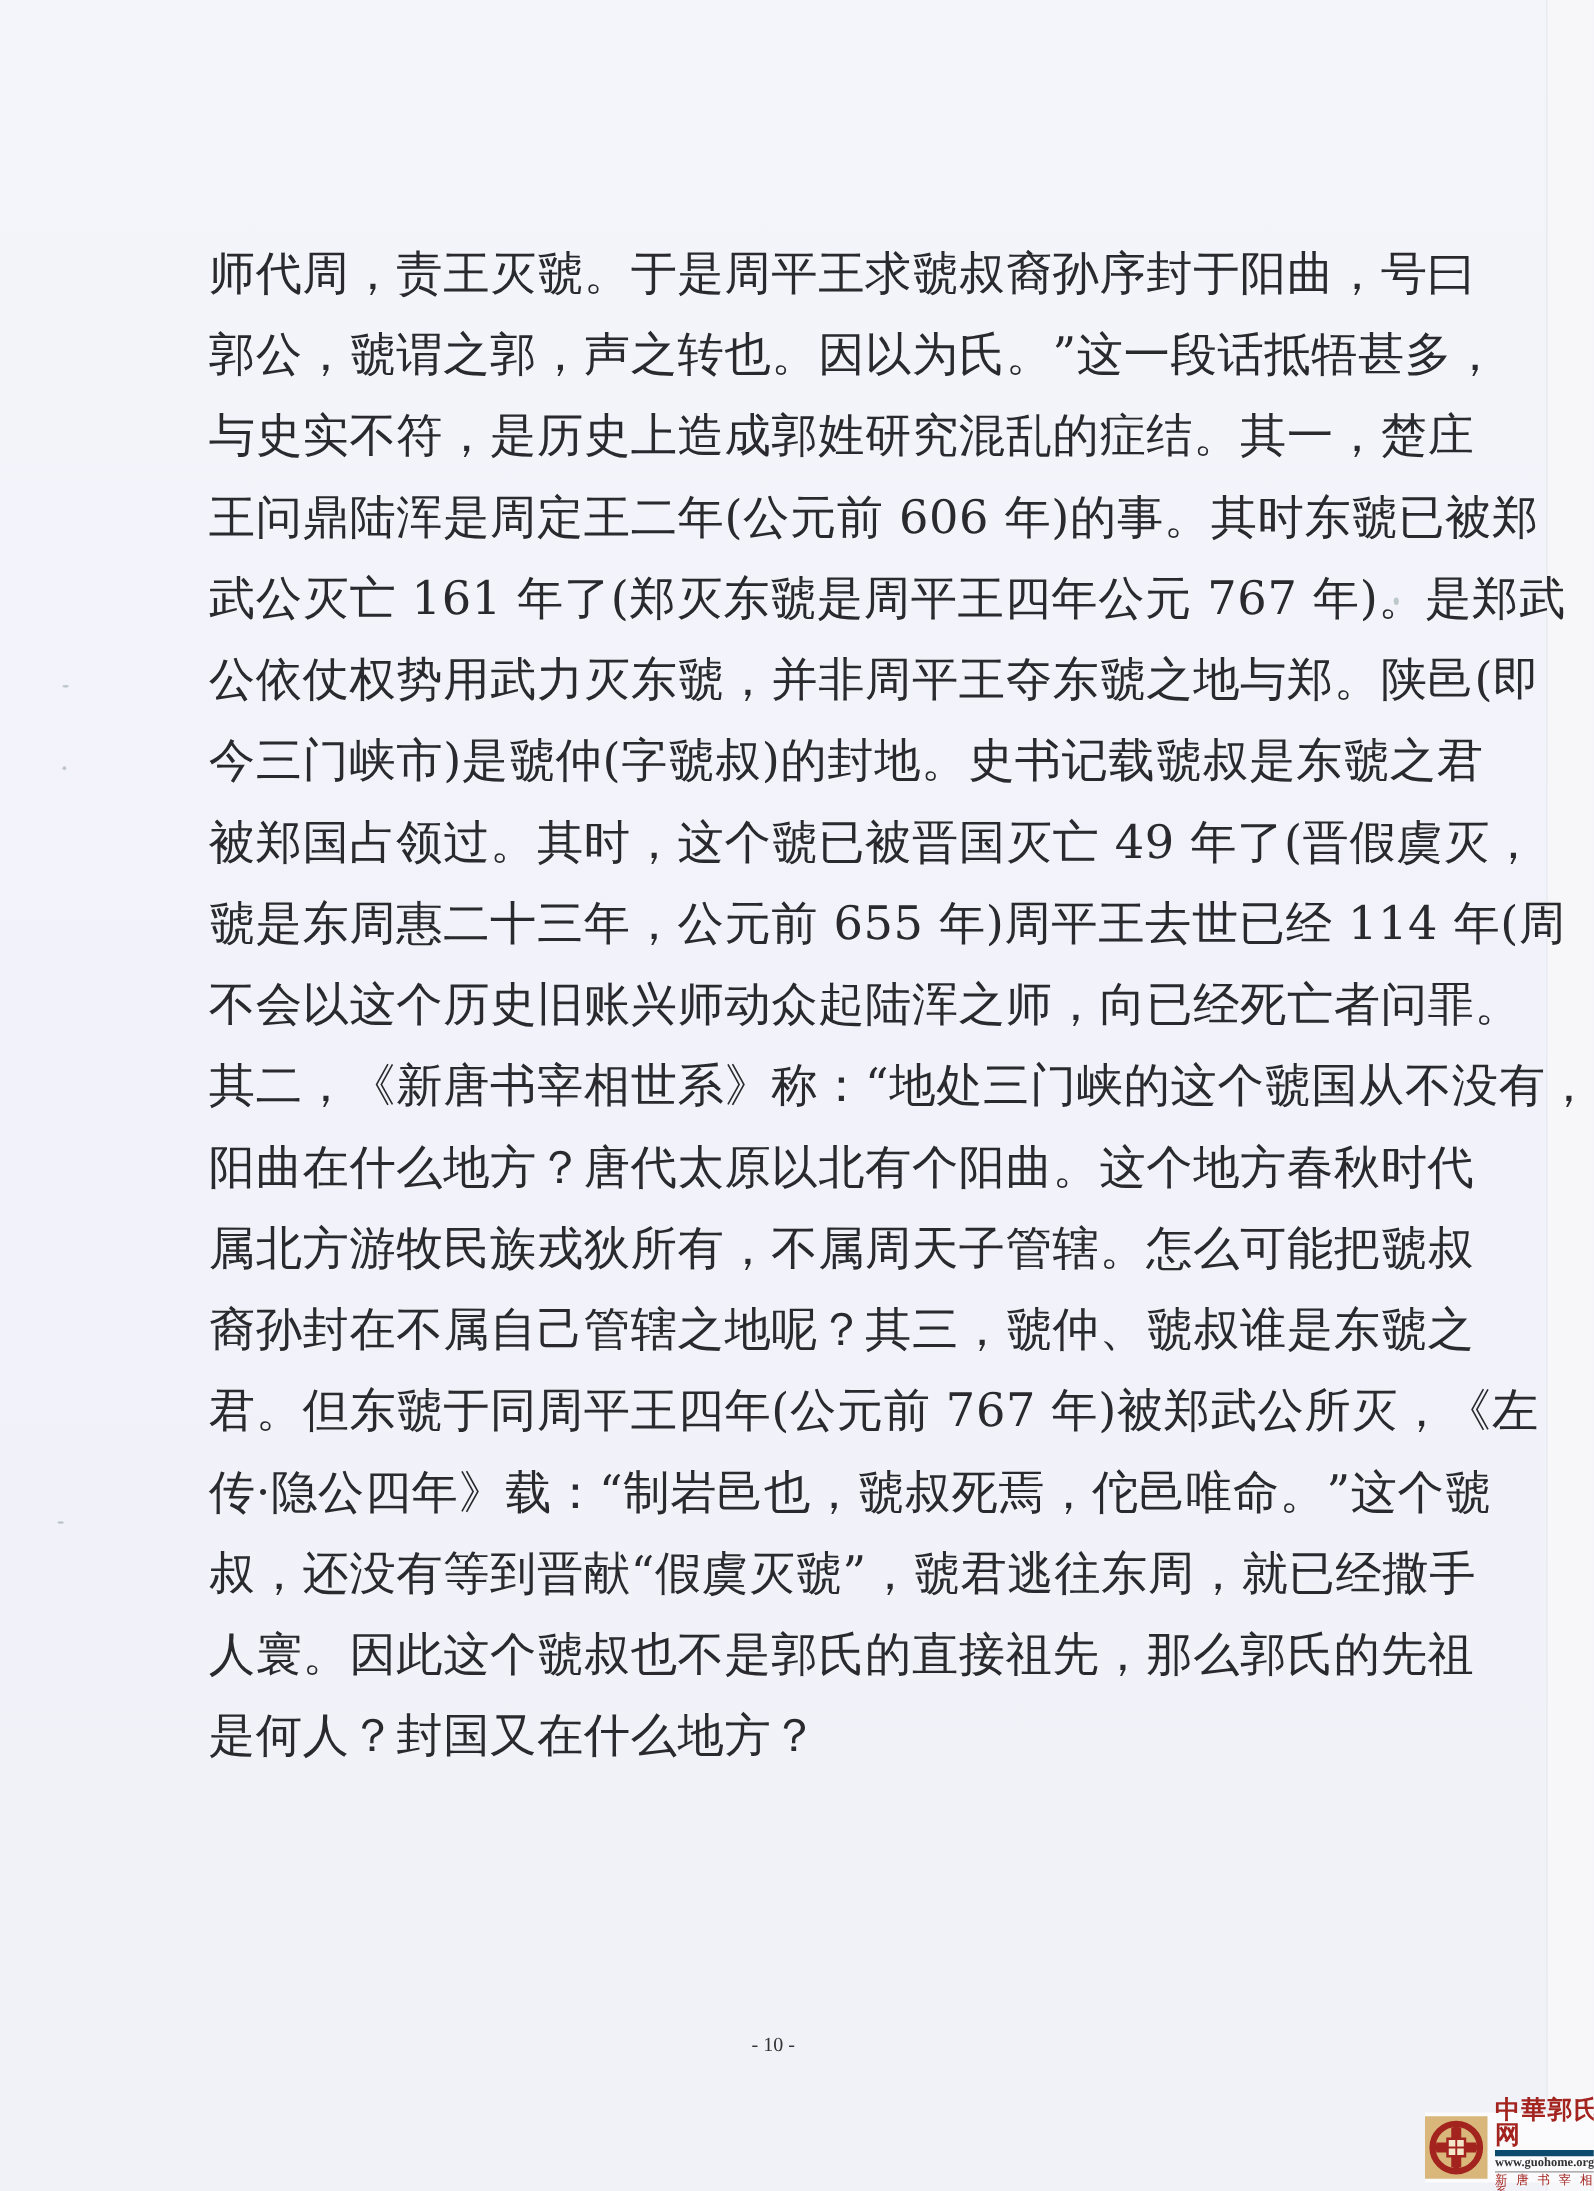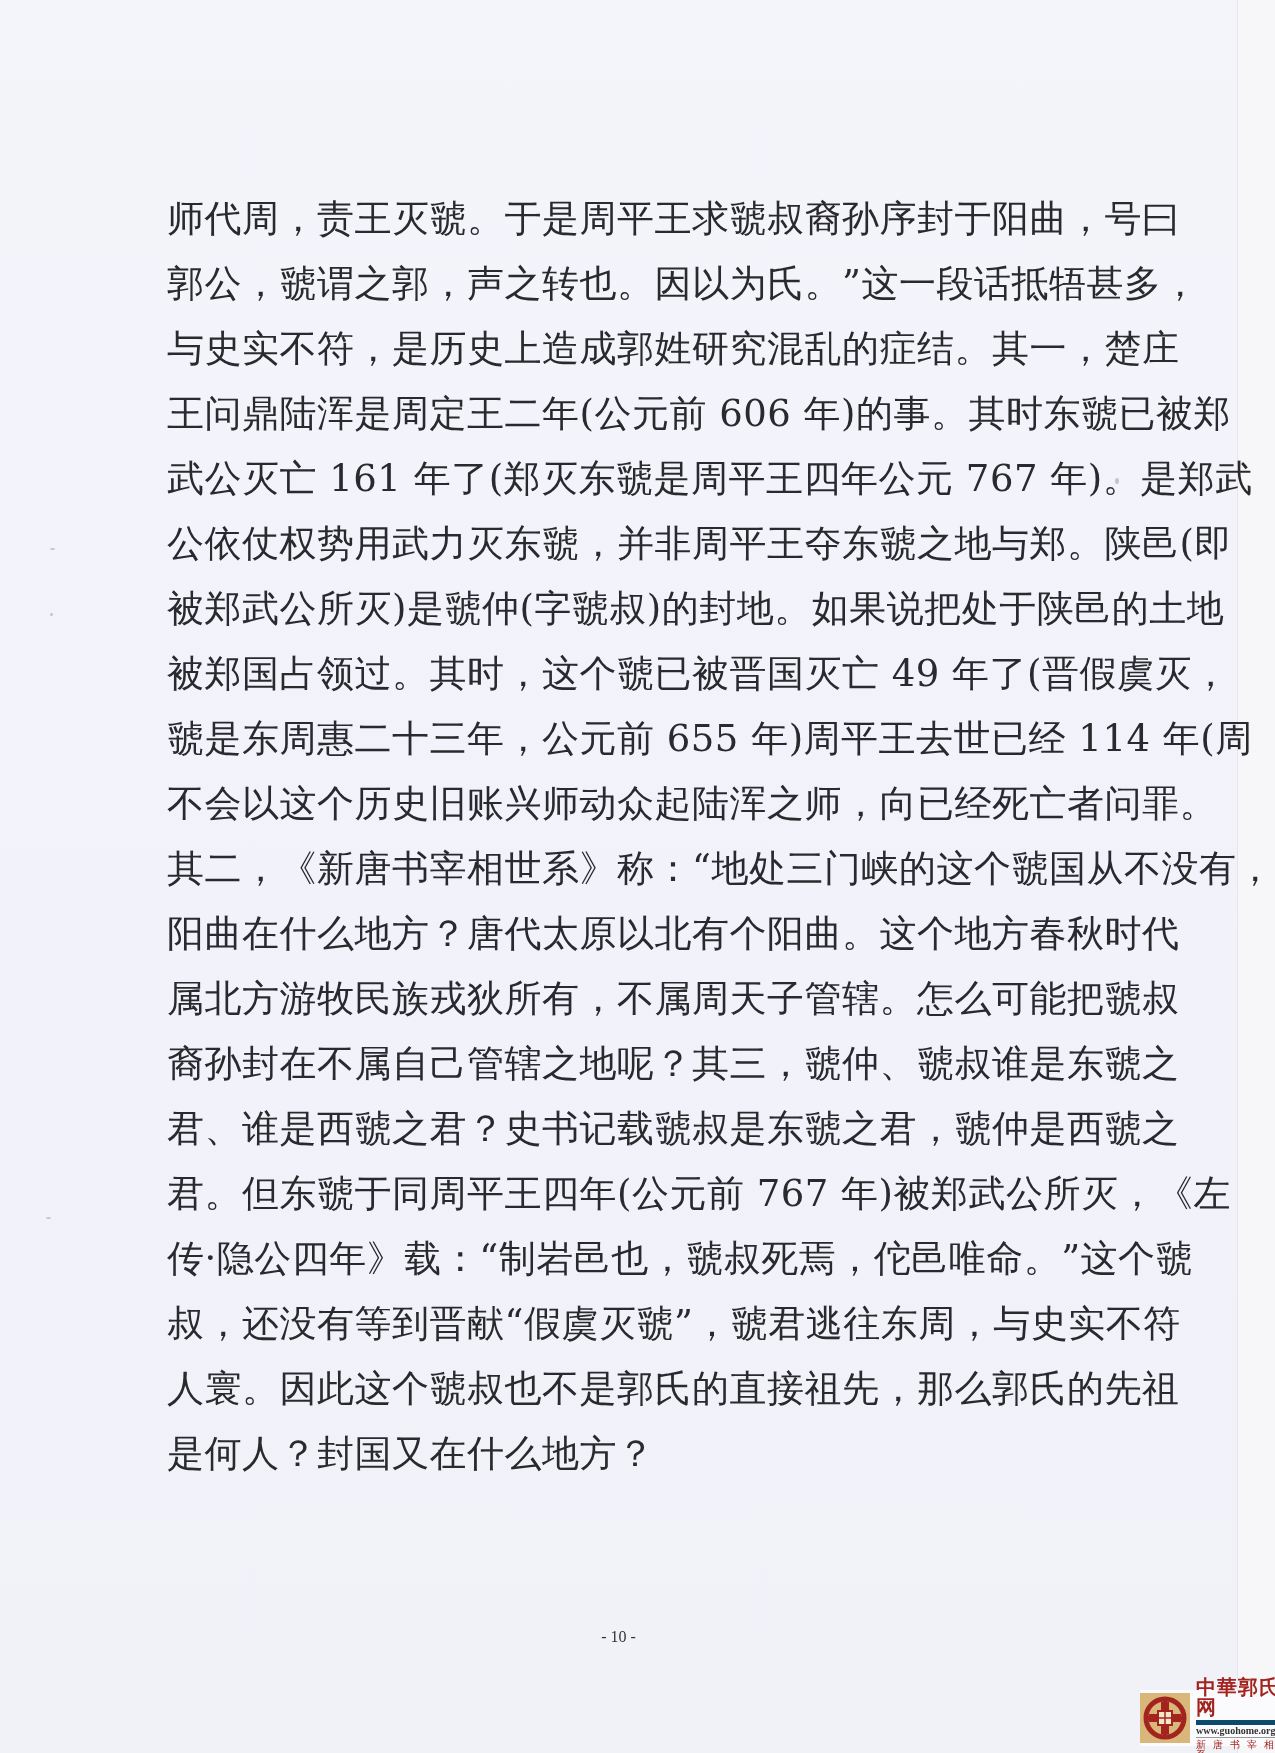--- a/index.html
+++ b/index.html
@@ -127,32 +127,31 @@
 <div class="speck" style="left:50px;top:613px;width:3px;height:3px;"></div>
 <div class="speck" style="left:46px;top:1217px;width:5px;height:2px;"></div>
 
 <div class="text-block">
   <div class="line">师代周，责王灭虢。于是周平王求虢叔裔孙序封于阳曲，号曰</div>
   <div class="line">郭公，虢谓之郭，声之转也。因以为氏。”这一段话抵牾甚多，</div>
   <div class="line">与史实不符，是历史上造成郭姓研究混乱的症结。其一，楚庄</div>
   <div class="line">王问鼎陆浑是周定王二年(公元前 606 年)的事。其时东虢已被郑</div>
   <div class="line">武公灭亡 161 年了(郑灭东虢是周平王四年公元 767 年)。是郑武</div>
   <div class="line">公依仗权势用武力灭东虢，并非周平王夺东虢之地与郑。陕邑(即</div>
-  <div class="line">被郑武公所灭)是虢仲(字虢叔)的封地。如果说把处于陕邑的土地</div>
+  <div class="line">今三门峡市)是虢仲(字虢叔)的封地。史书记载虢叔是东虢之君</div>
   <div class="line">被郑国占领过。其时，这个虢已被晋国灭亡 49 年了(晋假虞灭，</div>
   <div class="line">虢是东周惠二十三年，公元前 655 年)周平王去世已经 114 年(周</div>
   <div class="line">不会以这个历史旧账兴师动众起陆浑之师，向已经死亡者问罪。</div>
   <div class="line">其二，《新唐书宰相世系》称：“地处三门峡的这个虢国从不没有，</div>
   <div class="line">阳曲在什么地方？唐代太原以北有个阳曲。这个地方春秋时代</div>
   <div class="line">属北方游牧民族戎狄所有，不属周天子管辖。怎么可能把虢叔</div>
   <div class="line">裔孙封在不属自己管辖之地呢？其三，虢仲、虢叔谁是东虢之</div>
-  <div class="line">君、谁是西虢之君？史书记载虢叔是东虢之君，虢仲是西虢之</div>
   <div class="line">君。但东虢于同周平王四年(公元前 767 年)被郑武公所灭，《左</div>
   <div class="line">传·隐公四年》载：“制岩邑也，虢叔死焉，佗邑唯命。”这个虢</div>
-  <div class="line">叔，还没有等到晋献“假虞灭虢”，虢君逃往东周，与史实不符</div>
+  <div class="line">叔，还没有等到晋献“假虞灭虢”，虢君逃往东周，就已经撒手</div>
   <div class="line">人寰。因此这个虢叔也不是郭氏的直接祖先，那么郭氏的先祖</div>
   <div class="line last">是何人？封国又在什么地方？</div>
 </div>
 
 <div class="page-number">- 10 -</div>
 
 <div class="logo">
   <div class="logo-emblem">
     <svg width="44" height="44" viewBox="0 0 44 44">
       <circle cx="22" cy="22" r="19" fill="none" stroke="#a3241e" stroke-width="5"></circle>

